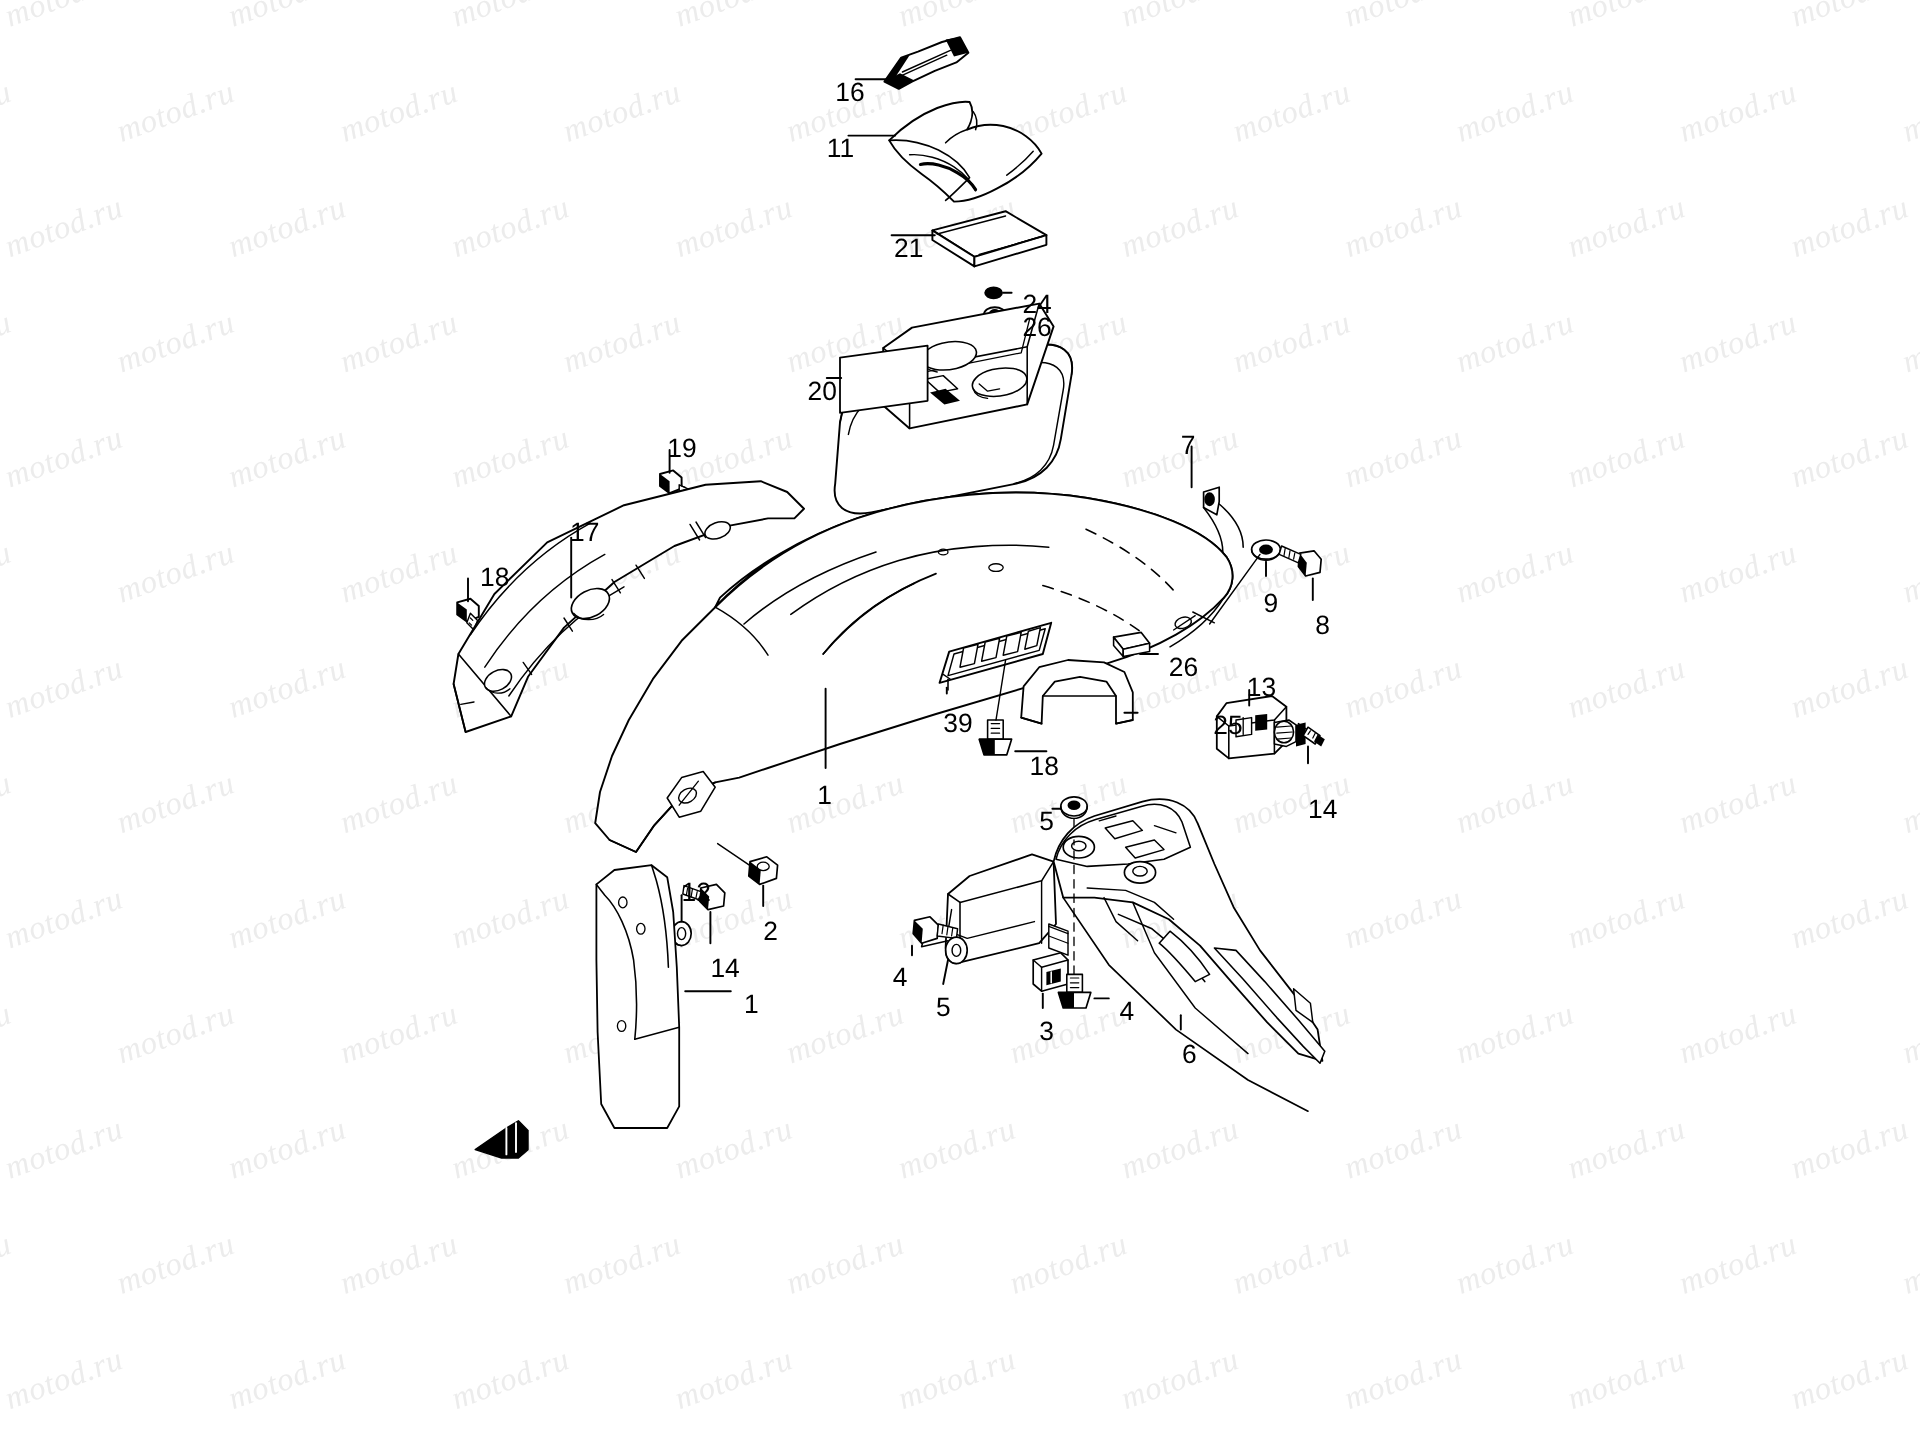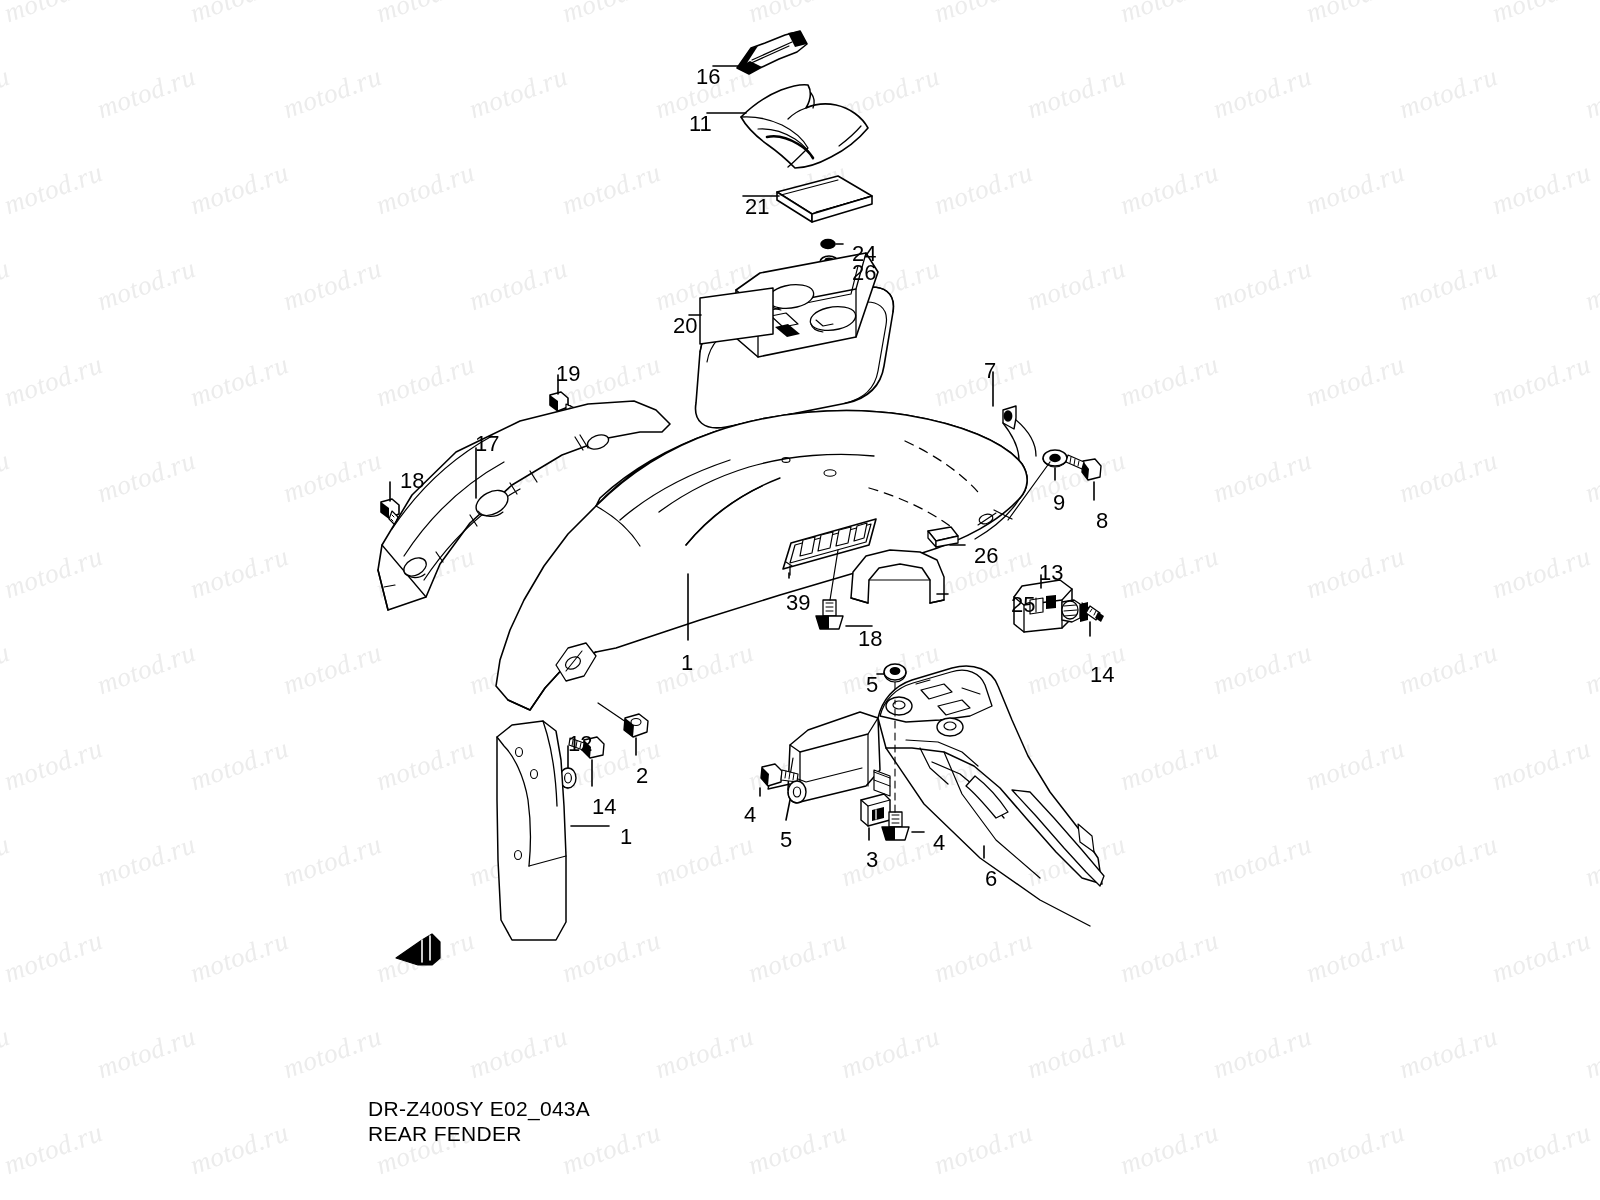--- a/index.html
+++ b/index.html
@@ -592,18 +592,14 @@
       <div class="num" style="left: 673px; top: 315px;">20</div>
       <div class="num" style="left: 725px; top: 196px; margin-left: 20px;">21</div>
       <div class="num" style="left: 858px; top: 628px;">18</div>
       <div class="num" style="left: 852px; top: 262px;">26</div>
       <div class="num" style="left: 852px; top: 243px;">24</div>
       <div class="num" style="left: 1011px; top: 594px;">25</div>
       <div class="num" style="left: 974px; top: 545px;">26</div>
       <div class="num" style="left: 786px; top: 592px;">39</div>
     </div>
 
-  <div id="caption">
-    <div class="code">DR-Z400SY E02_043A</div>
-    <div class="title">REAR FENDER</div>
-  </div>
 
 </div>
 
 </body></html>

